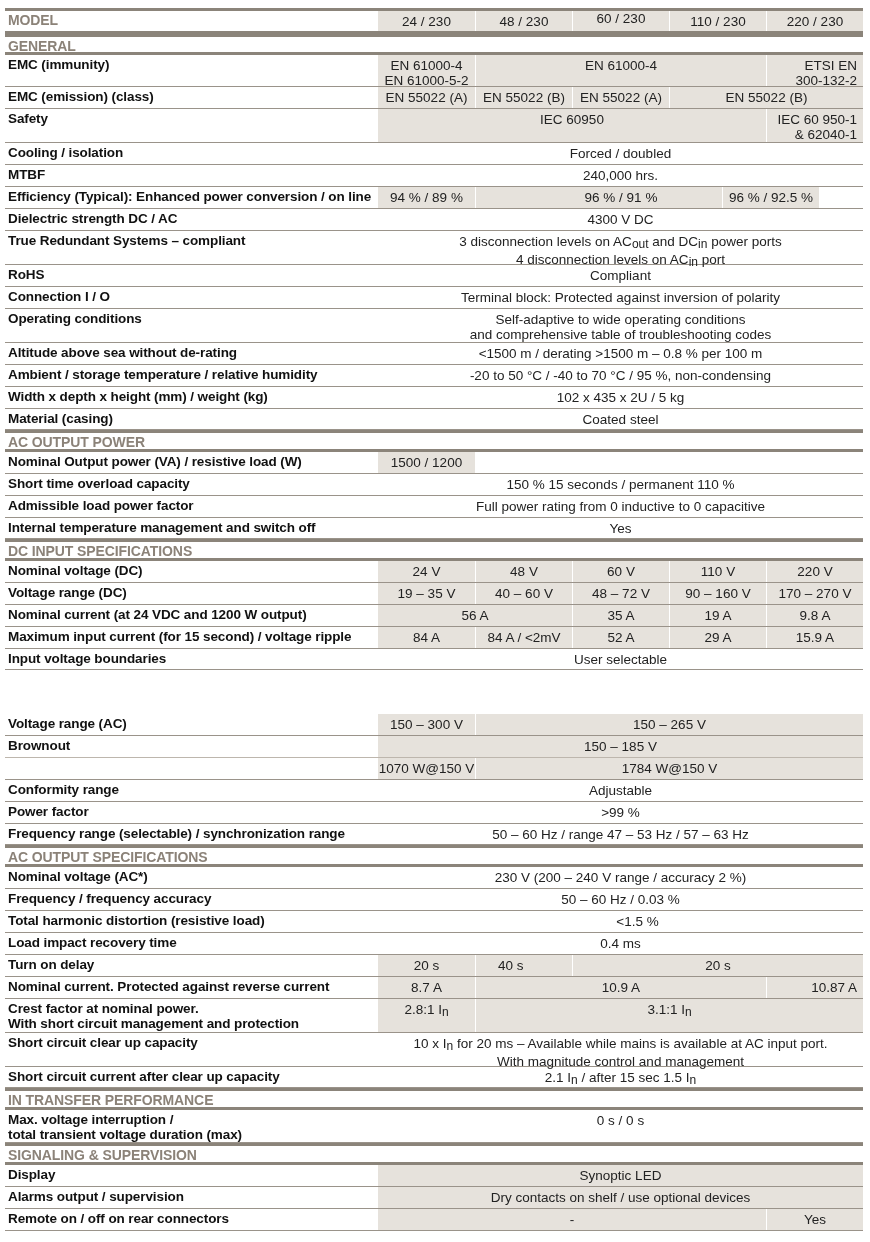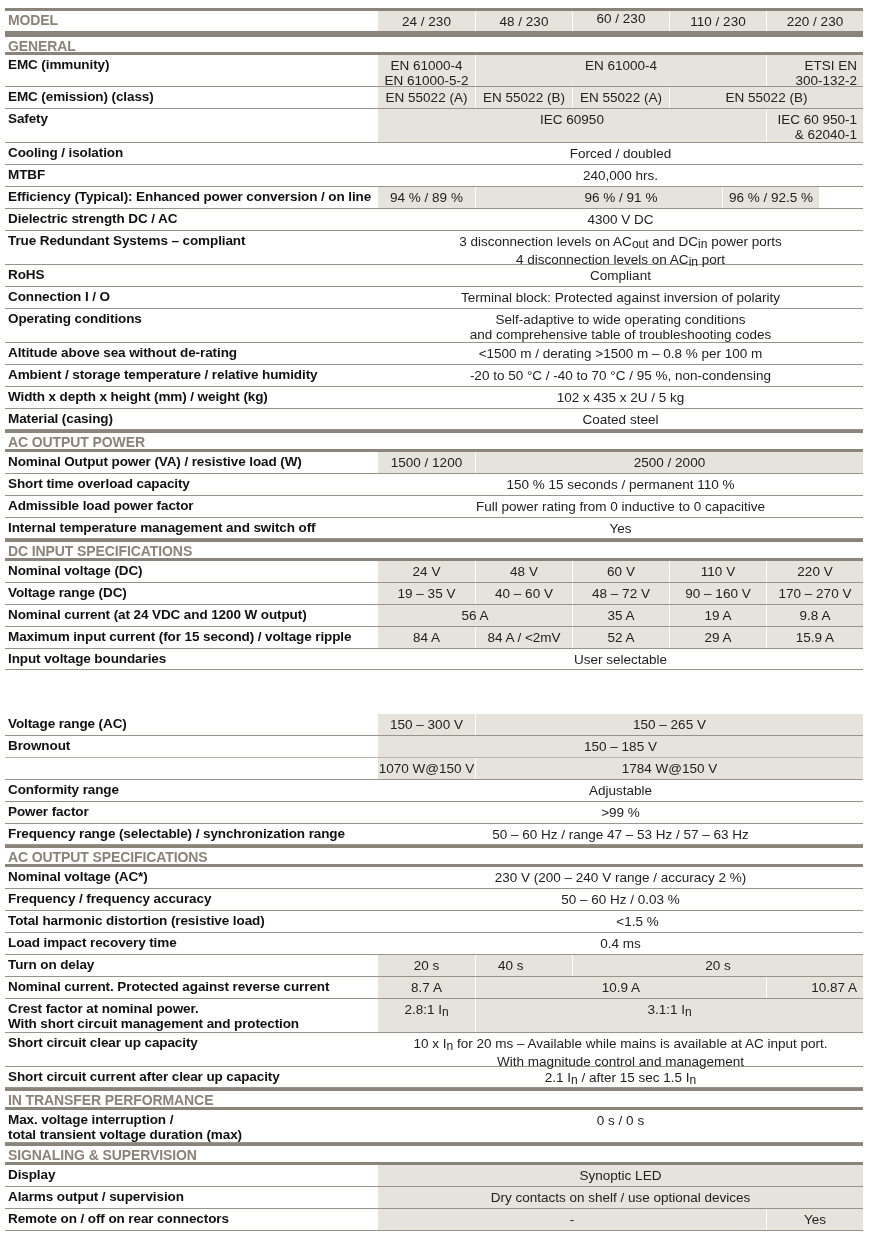--- a/index.html
+++ b/index.html
@@ -107,21 +107,20 @@
     <div class="row" style="top: 409px; height: 21px;">
       <div class="label" style="white-space: pre;">Material (casing)</div>
       <div class="cell" style="left: 373px; width: 485px; white-space: pre;">Coated steel</div>
     </div>
     <div class="row section thick-top" style="top: 430px; height: 22px; border-bottom: 3px solid rgb(139, 132, 122);">
       <div class="label" style="white-space: pre;">AC OUTPUT POWER</div>
     </div>
     <div class="row" style="top: 452px; height: 22px;">
       <div class="label" style="white-space: pre;">Nominal Output power (VA) / resistive load (W)</div>
       <div class="cell shade" style="left: 373px; width: 97px; white-space: pre;">1500 / 1200</div>
-      <div class="cell shade div" style="left: 470px; width: 388px; white-space: pre;">2500 / 2000</div>
     </div>
     <div class="row" style="top: 474px; height: 22px;">
       <div class="label" style="white-space: pre;">Short time overload capacity</div>
       <div class="cell" style="left: 373px; width: 485px; white-space: pre;">150 % 15 seconds / permanent 110 %</div>
     </div>
     <div class="row" style="top: 496px; height: 22px;">
       <div class="label" style="white-space: pre;">Admissible load power factor</div>
       <div class="cell" style="left: 373px; width: 485px; white-space: pre;">Full power rating from 0 inductive to 0 capacitive</div>
     </div>
     <div class="row" style="top: 518px; height: 21px;">

